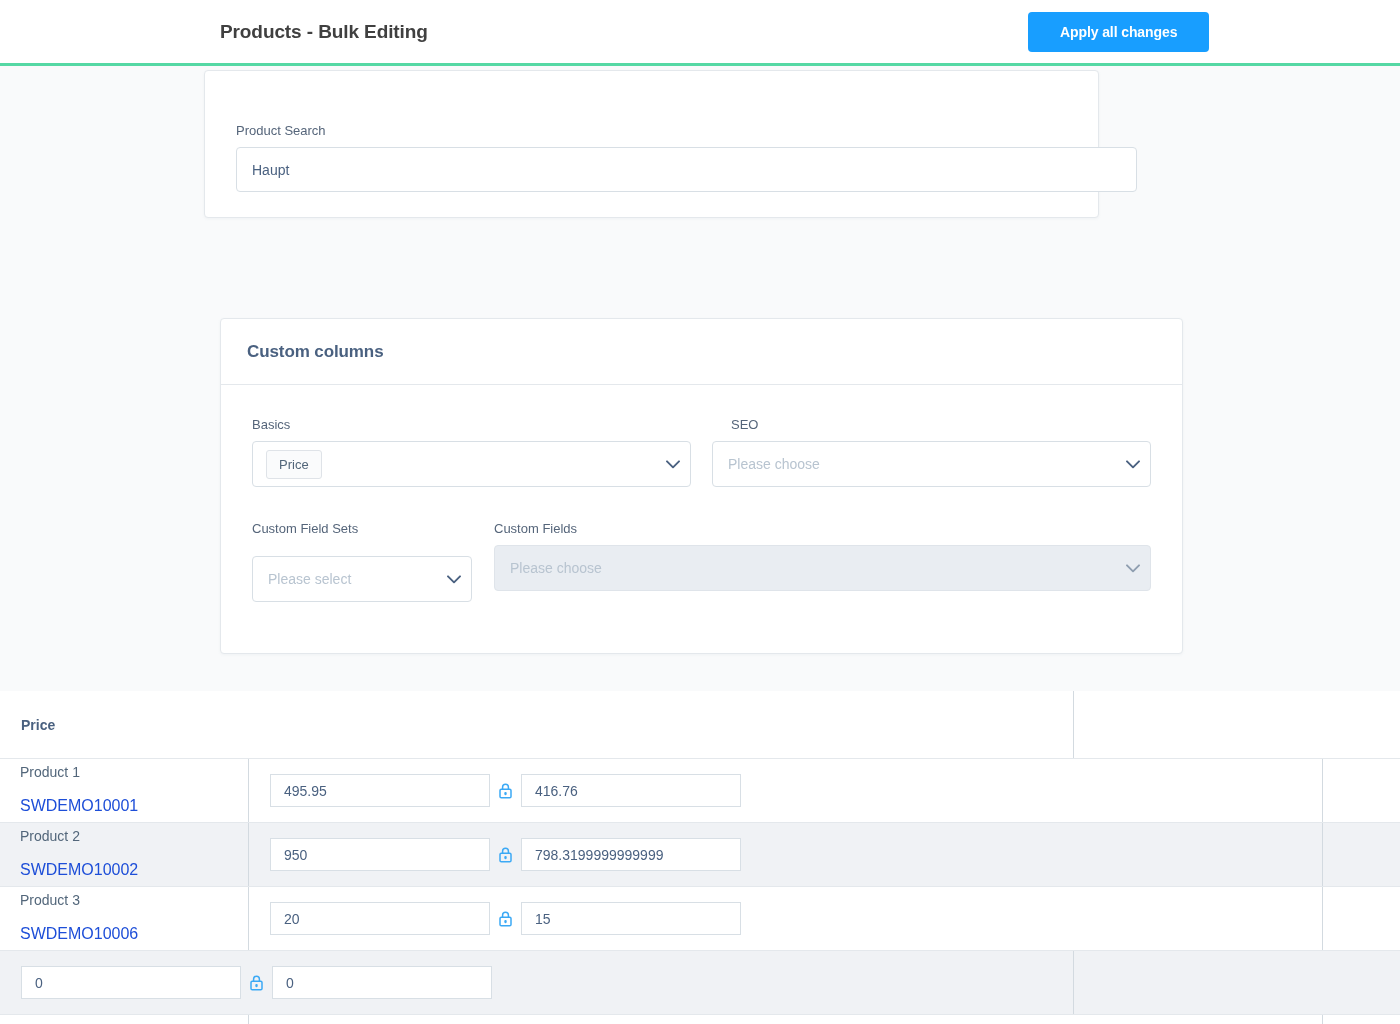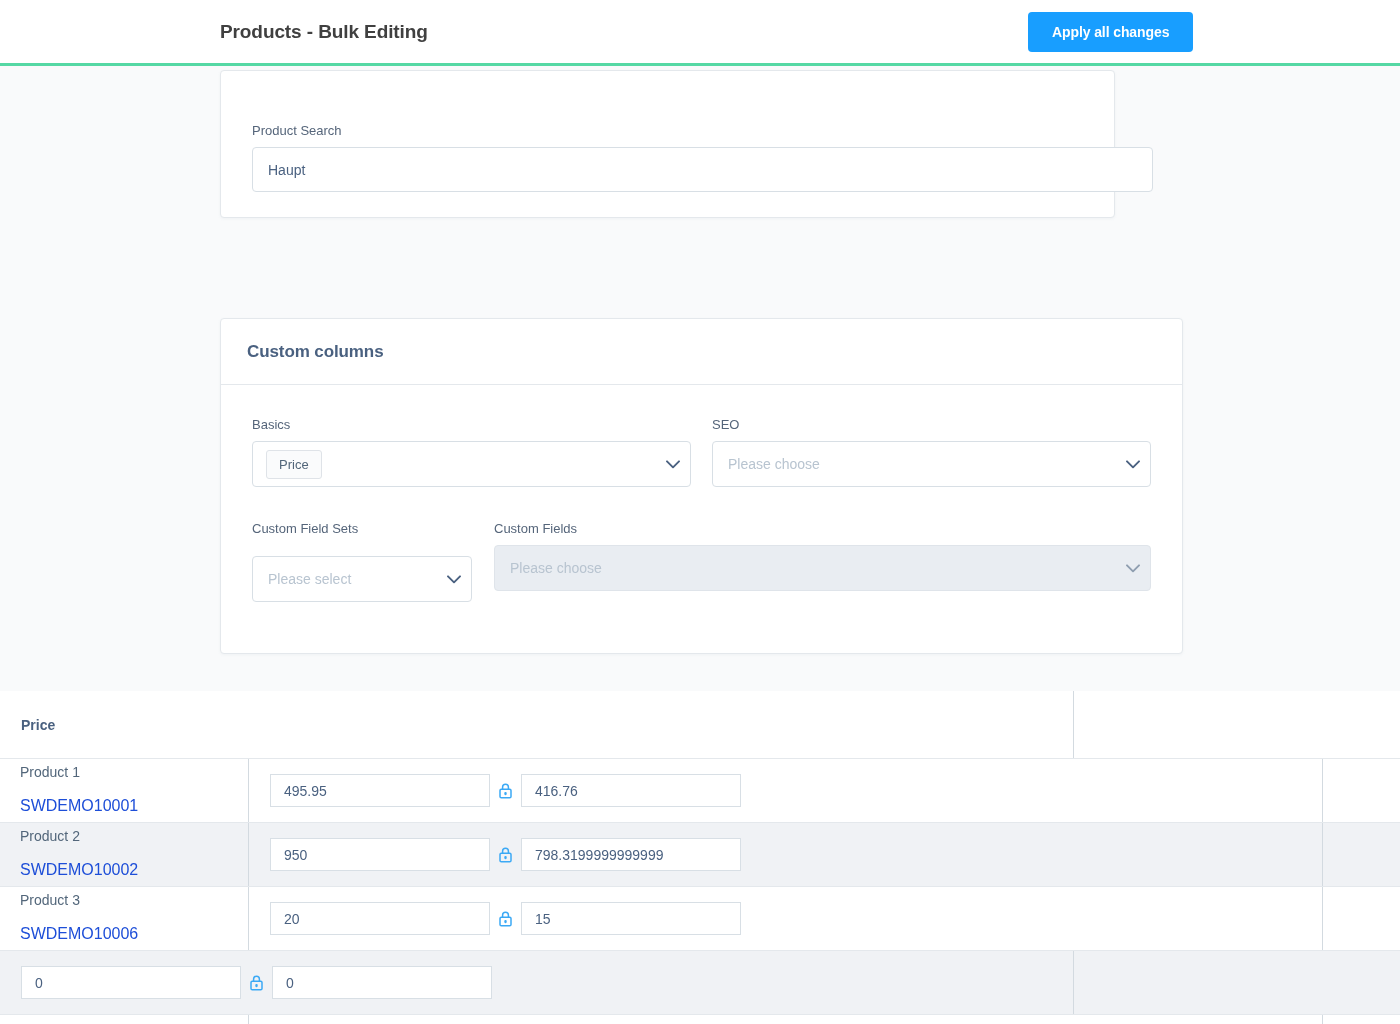--- a/index.html
+++ b/index.html
@@ -33,21 +33,21 @@
     font-size: 19px;
     font-weight: bold;
     color: #404040;
     letter-spacing: -0.1px;
   }
   .apply-btn {
     position: absolute;
     left: 1028px;
     top: 12px;
     height: 40px;
-    padding: 0 24px;
+    padding: 0 32px;
     background: #189eff;
     color: #ffffff;
     border: none;
     border-radius: 4px;
     font-family: "Liberation Sans", sans-serif;
     font-size: 14px;
     font-weight: bold;
     cursor: pointer;
     letter-spacing: -0.1px;
   }
@@ -62,21 +62,21 @@
   .card {
     position: absolute;
     background: #ffffff;
     border: 1px solid #e4e8ec;
     border-radius: 4px;
     box-shadow: 0 1px 3px rgba(120,140,160,0.07);
   }
 
   
   #search-card {
-    left: 220px;
+    left: 204px;
     top: 4px;
     width: 895px;
     height: 148px;
   }
   .field-label {
     font-size: 13px;
     color: #55657a;
     line-height: 1;
   }
   #search-card .field-label {
@@ -118,21 +118,21 @@
   }
   .card-header .card-title {
     font-size: 17px;
     font-weight: bold;
     color: #4a6180;
     letter-spacing: -0.1px;
   }
 
   .sel-label { position: absolute; font-size: 13px; color: #55657a; }
   #lbl-basics   { left: 31px;  top: 98px; }
-  #lbl-seo      { left: 491px; top: 98px; }
+  #lbl-seo      { left: 510px; top: 98px; }
   #lbl-cfs      { left: 31px;  top: 202px; }
   #lbl-cf       { left: 273px; top: 202px; }
 
   .select-box {
     position: absolute;
     background: #ffffff;
     border: 1px solid #d8dfe5;
     border-radius: 4px;
     display: flex;
     align-items: center;

